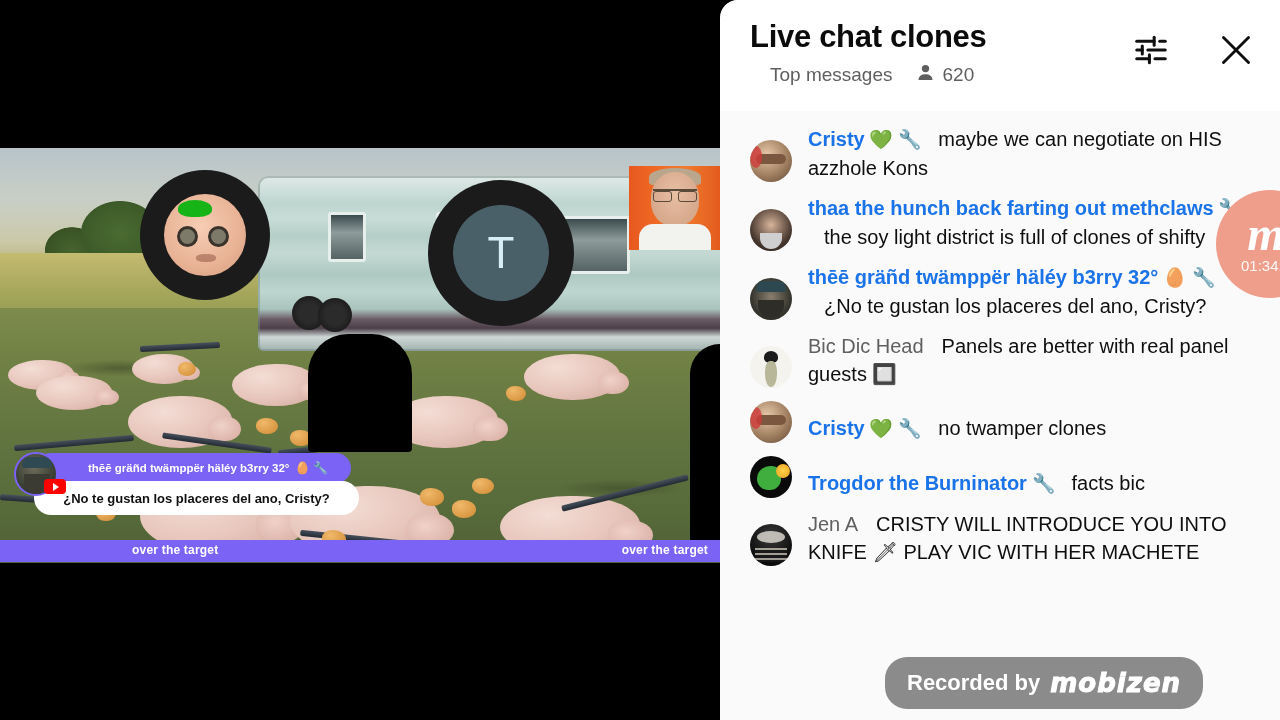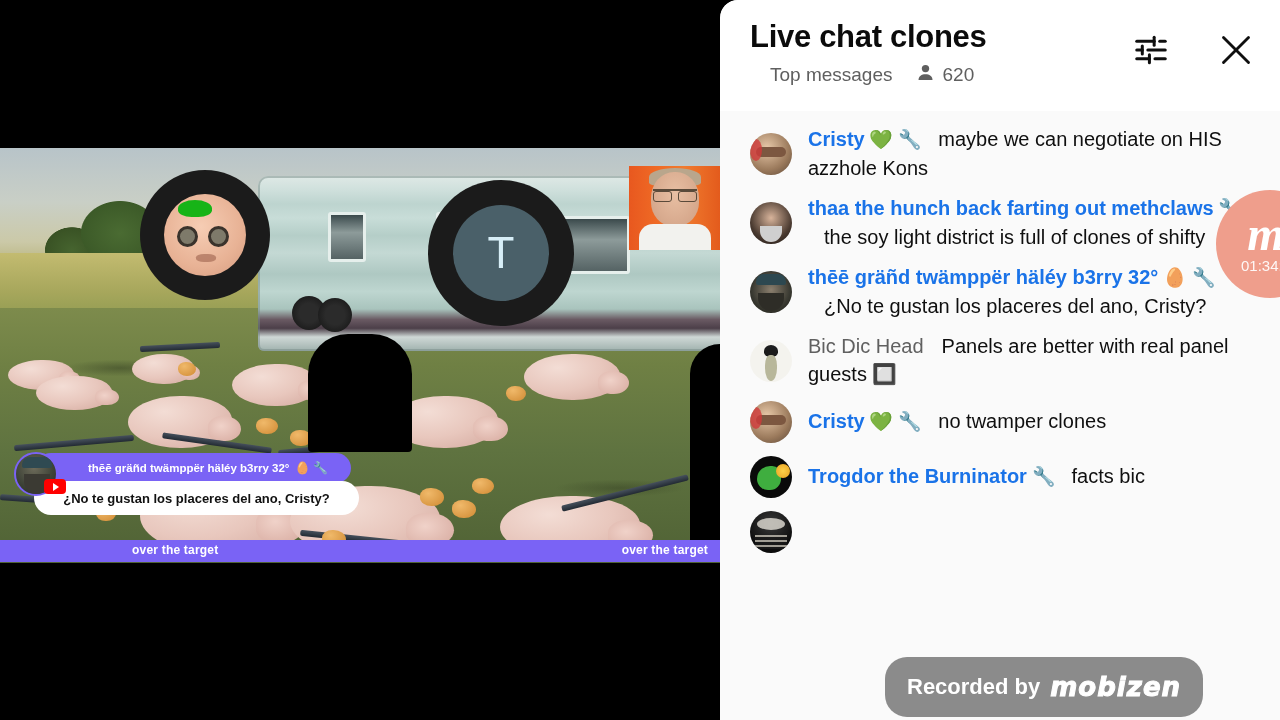--- a/index.html
+++ b/index.html
@@ -274,21 +274,21 @@
 
   #chat-list {
     position: relative;
     height: 609px;
     overflow: hidden;
     padding-top: 8px;
   }
   .msg {
     display: flex;
     padding: 6px 18px 6px 30px;
-    align-items: center;
+    align-items: flex-end;
   }
   .msg-avatar {
     width: 42px; height: 42px; min-width: 42px;
     border-radius: 50%;
     margin-right: 16px; margin-top: 1px;
     overflow: hidden; position: relative;
   }
   .msg-body {
     font-size: 20px;
     line-height: 28px;
@@ -343,21 +343,21 @@
     margin-left: -8px;
   }
   #mobizen-time {
     color: rgba(255,255,255,.92);
     font-size: 15px; margin-top: 4px; margin-left: -8px;
   }
   
   #recorded-pill {
     position: absolute;
     left: 885px; top: 657px;
-    height: 60px;
+    height: 52px;
     padding: 0 22px;
     border-radius: 22px;
     background: rgba(108,108,108,.78);
     display: flex; align-items: center; gap: 10px;
     z-index: 50;
   }
   #recorded-label {
     color: #fff; font-size: 22px; font-weight: bold;
   }
   #recorded-brand {
@@ -526,20 +526,21 @@
       <div class="msg">
         <div class="msg-avatar av-cristy"></div>
         <div class="msg-body"><span class="msg-author">Cristy</span><span class="badge-emoji">💚 🔧</span><span class="msg-text">no twamper clones</span></div>
       </div>
       <div class="msg">
         <div class="msg-avatar av-trog"></div>
         <div class="msg-body"><span class="msg-author">Trogdor the Burninator</span><span class="badge-emoji">🔧</span><span class="msg-text">facts bic</span></div>
       </div>
       <div class="msg">
         <div class="msg-avatar av-jen"></div>
+        <div class="msg-body"><span class="msg-author gray">Jen A</span><span class="msg-text">CRISTY WILL INTRODUCE YOU INTO KNIFE 🗡 PLAY VIC WITH HER MACHETE</span></div>
       </div>
     </div>
 </div>
 
 <div id="mobizen-circle">
   <div id="mobizen-m">m</div>
   <div id="mobizen-time">01:34:4</div>
 </div>
 
 <div id="recorded-pill">

